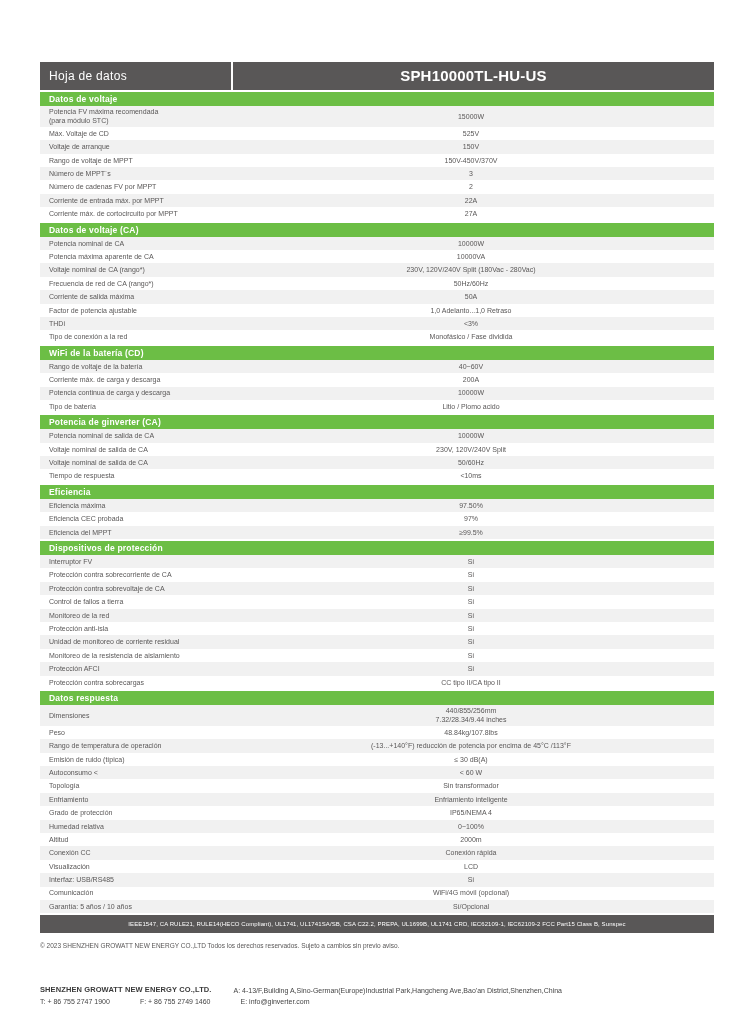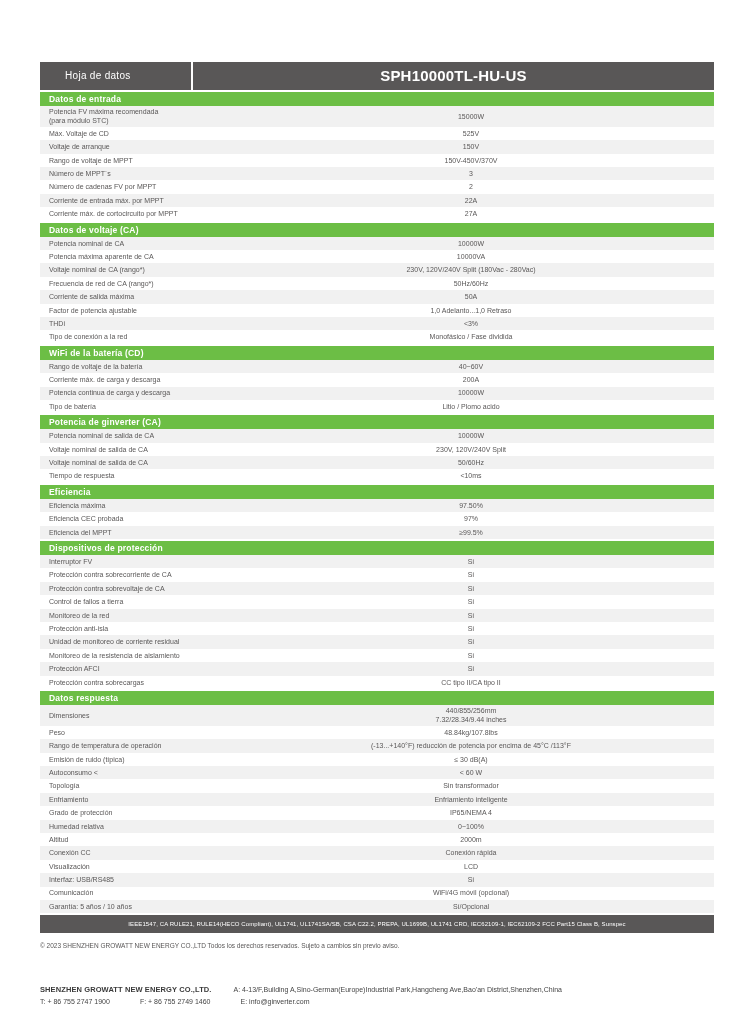--- a/index.html
+++ b/index.html
@@ -2,22 +2,22 @@
 <html><head>
 <meta charset="utf-8">
 <style>
   html,body { margin:0; padding:0; background:#ffffff; }
   .page { position:relative; width:754px; height:1024px; background:#ffffff;
           font-family:"Liberation Sans", sans-serif; overflow:hidden; }
   .content { position:absolute; left:40px; top:62px; width:674px; }
 
   
   .topbar { display:flex; height:28px; background:#595757; }
-  .topbar-left { width:151px; color:#ffffff; font-size:10px; line-height:28px;
-                 padding-left:25px; box-sizing:border-box; letter-spacing:.3px; }
+  .topbar-left { width:191px; color:#ffffff; font-size:12px; line-height:28px;
+                 padding-left:9px; box-sizing:border-box; letter-spacing:.3px; }
   .topbar-divider { width:2px; background:#ffffff; }
   .topbar-right { flex:1; color:#ffffff; font-weight:bold; font-size:15px;
                   line-height:28px; text-align:center; letter-spacing:.2px; }
 
   
   .section-title { background:#6CBE45; color:#ffffff; font-weight:bold; font-size:8.5px;
                    height:14px; line-height:14px; padding-left:9px; margin-top:2px;
                    letter-spacing:.2px; }
   .rows { width:100%; }
   .row { display:flex; align-items:center; min-height:13.4px; }
@@ -29,41 +29,41 @@
 
   
   .certbar { background:#595757; color:#ffffff; font-size:6px; text-align:center;
              height:18px; line-height:18px; margin-top:2px; white-space:nowrap;
              overflow:hidden; letter-spacing:.1px; }
 
   .copyright { font-size:6.5px; color:#595757; margin-top:9px; }
 
   
   .footer { position:absolute; left:40px; top:985px; width:700px; color:#454545; }
-  .footer-line1 { font-size:7px; display:flex; align-items:center; }
+  .footer-line1 { font-size:7px; display:flex; align-items:flex-end; }
   .company { font-weight:bold; color:#3a3a3a; font-size:7.5px; margin-right:22px;
              letter-spacing:.1px; }
   .address { font-size:7px; }
   .footer-line2 { font-size:7px; margin-top:4px; display:flex; }
   .footer-line2 span { margin-right:30px; }
 </style>
 </head>
 <body>
 
 <div class="page">
   <div class="content">
 
     <div class="topbar">
       <div class="topbar-left">Hoja de datos</div>
       <div class="topbar-divider"></div>
       <div class="topbar-right">SPH10000TL-HU-US</div>
     </div>
 
     <div id="sections">
-        <div class="section-title">Datos de entrada</div>
+        <div class="section-title">Datos de voltaje</div>
         <div class="rows">
           <div class="row">
             <div class="row-label">Potencia FV máxima recomendada
 (para módulo STC)</div>
             <div class="row-value">15000W</div>
           </div>
           <div class="row">
             <div class="row-label">Máx. Voltaje de CD</div>
             <div class="row-value">525V</div>
           </div>

